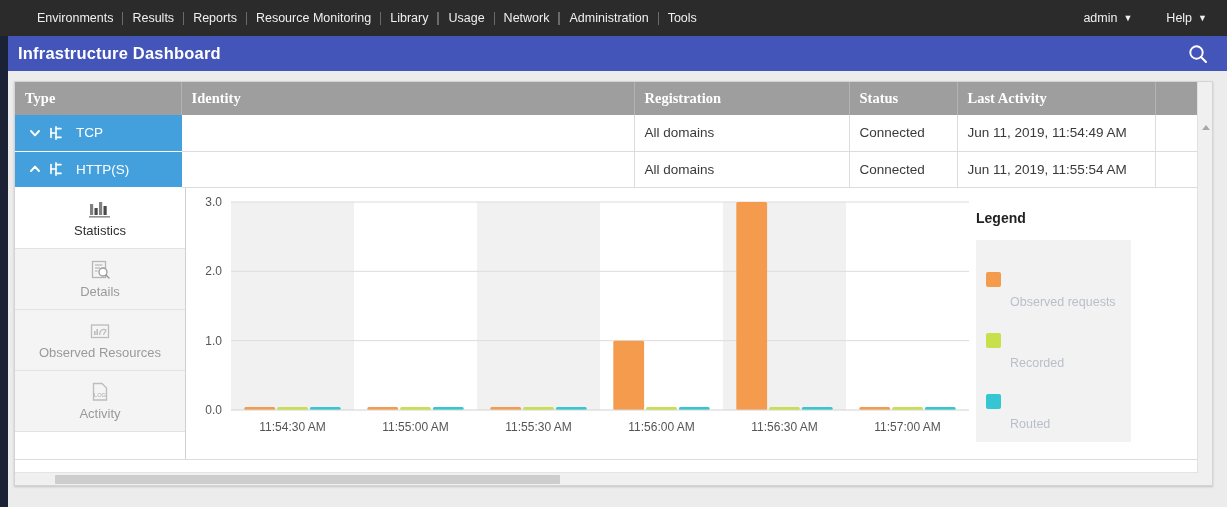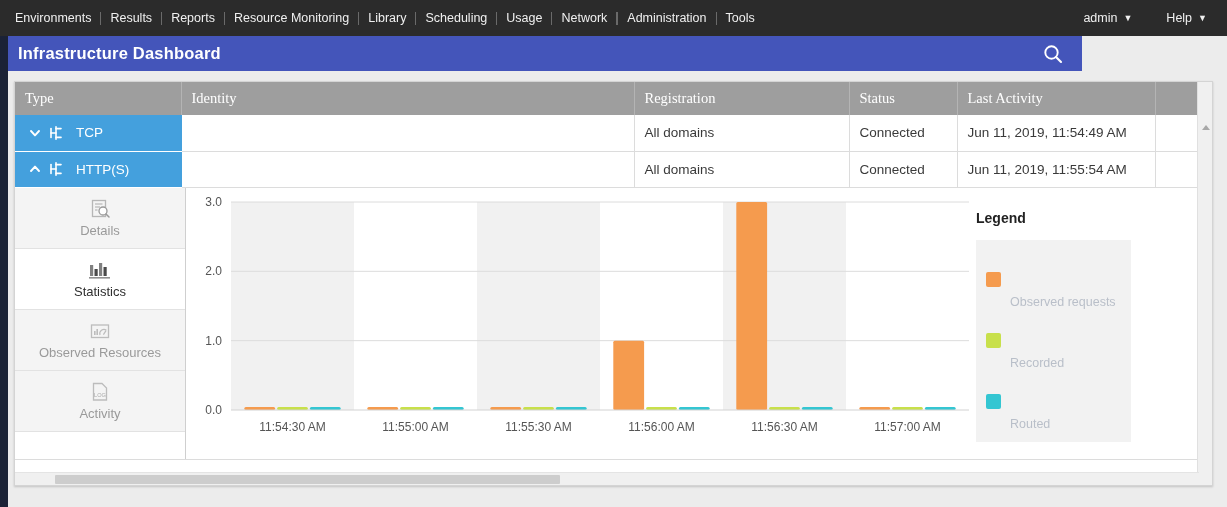--- a/index.html
+++ b/index.html
@@ -8,33 +8,33 @@
     font-family: "Liberation Sans", sans-serif;
     background: #ececec;
     overflow: hidden;
   }
 
   
   .topnav {
     position: absolute; left: 0; top: 0; width: 1227px; height: 36px;
     background: #2b2b2b; display: flex; align-items: center;
   }
-  .topnav-left { display: flex; align-items: center; padding-left: 6px; }
+  .topnav-left { display: flex; align-items: center; padding-left: 28px; }
   .nav-item {
     color: #f0f0f0; font-size: 12.5px; padding: 0 9px; white-space: nowrap;
     line-height: 36px; cursor: pointer;
   }
   .nav-sep { width: 1px; height: 13px; background: #6a6a6a; }
   .topnav-right { margin-left: auto; display: flex; align-items: center; padding-right: 14px; }
   .nav-user { color: #f0f0f0; font-size: 12.5px; padding: 0 6px; cursor: pointer; white-space: nowrap; }
   .caret { display: inline-block; margin-left: 6px; font-size: 9px; position: relative; top: -1px; }
 
   
   .header {
-    position: absolute; left: 8px; top: 36px; width: 1074px; height: 35px;
+    position: absolute; left: 8px; top: 36px; width: 1219px; height: 35px;
     background: #4455ba; display: flex; align-items: center;
   }
   .header-title {
     color: #ffffff; font-size: 16.5px; font-weight: bold; padding-left: 10px;
     letter-spacing: .2px;
   }
   .header-search {
     margin-left: auto; margin-right: 18px; width: 22px; height: 22px; cursor: pointer;
   }
   .leftrail {
@@ -46,21 +46,21 @@
     position: absolute; left: 14px; top: 81px; width: 1199px; height: 405px;
     background: #ffffff; border: 1px solid #d4d4d4;
     box-shadow: 0 1px 2px rgba(0,0,0,.18);
     overflow: hidden;
   }
 
   
   .tbl { width: 1183px; border-collapse: collapse; table-layout: fixed; }
   .tbl th {
     background: #9e9e9e; color: #ffffff; text-align: left;
-    font-family: "Liberation Serif", serif; font-size: 14.5px; font-weight: normal;
+    font-family: "Liberation Serif", serif; font-size: 14.5px; font-weight: bold;
     height: 33px; padding: 0 10px; border-right: 1px solid #b4b4b4;
   }
   .tbl th:last-child { border-right: none; }
   .tbl td {
     height: 36px; padding: 0 10px; font-size: 13.5px; color: #3a3a3a;
     border-right: 1px solid #dcdcdc; border-bottom: 1px solid #dcdcdc;
     background: #ffffff; vertical-align: middle;
   }
   .tbl td:last-child { border-right: none; }
   .col-type   { width: 166px; }
@@ -139,21 +139,20 @@
     <div class="nav-item">Environments</div>
     <div class="nav-sep"></div>
     <div class="nav-item">Results</div>
     <div class="nav-sep"></div>
     <div class="nav-item">Reports</div>
     <div class="nav-sep"></div>
     <div class="nav-item">Resource Monitoring</div>
     <div class="nav-sep"></div>
     <div class="nav-item">Library</div>
     <div class="nav-sep"></div>
-    <div class="nav-item">Scheduling</div>
     <div class="nav-sep"></div>
     <div class="nav-item">Usage</div>
     <div class="nav-sep"></div>
     <div class="nav-item">Network</div>
     <div class="nav-sep"></div>
     <div class="nav-sep"></div>
     <div class="nav-item">Administration</div>
     <div class="nav-sep"></div>
     <div class="nav-item">Tools</div>
   </div>
@@ -246,45 +245,45 @@
         <td>Connected</td>
         <td>Jun 11, 2019, 11:55:54 AM</td>
         <td></td>
       </tr>
     </tbody>
   </table>
 
   <div class="detail">
 
     <div class="sidetabs">
+      <div class="sidetab active">
+        <span class="sidetab-icon">
+          <svg width="24" height="20" viewBox="0 0 24 20">
+            <rect x="2" y="5" width="3.2" height="11" fill="#808080"></rect>
+            <rect x="6.5" y="9" width="3.2" height="7" fill="#4a4a4a"></rect>
+            <rect x="11" y="3" width="3.2" height="13" fill="#808080"></rect>
+            <rect x="15.5" y="7" width="3.2" height="9" fill="#4a4a4a"></rect>
+            <rect x="1" y="17" width="21" height="1.6" fill="#909090"></rect>
+          </svg>
+        </span>
+        <span class="sidetab-label">Statistics</span>
+      </div>
+
       <div class="sidetab">
         <span class="sidetab-icon">
           <svg width="22" height="22" viewBox="0 0 22 22">
             <rect x="3.5" y="2.5" width="13" height="16" fill="none" stroke="#b6b6b6" stroke-width="1.3"></rect>
             <line x1="6" y1="6" x2="13.5" y2="6" stroke="#b6b6b6" stroke-width="1.2"></line>
             <line x1="6" y1="9" x2="11" y2="9" stroke="#b6b6b6" stroke-width="1.2"></line>
             <line x1="6" y1="12" x2="8.5" y2="12" stroke="#b6b6b6" stroke-width="1.2"></line>
             <circle cx="14" cy="13" r="4" fill="#ffffff" stroke="#9a9a9a" stroke-width="1.3"></circle>
             <line x1="17" y1="16" x2="20" y2="19" stroke="#9a9a9a" stroke-width="1.5" stroke-linecap="round"></line>
           </svg>
         </span>
         <span class="sidetab-label">Details</span>
-      </div>
-
-      <div class="sidetab active">
-        <span class="sidetab-icon">
-          <svg width="24" height="20" viewBox="0 0 24 20">
-            <rect x="2" y="5" width="3.2" height="11" fill="#808080"></rect>
-            <rect x="6.5" y="9" width="3.2" height="7" fill="#4a4a4a"></rect>
-            <rect x="11" y="3" width="3.2" height="13" fill="#808080"></rect>
-            <rect x="15.5" y="7" width="3.2" height="9" fill="#4a4a4a"></rect>
-            <rect x="1" y="17" width="21" height="1.6" fill="#909090"></rect>
-          </svg>
-        </span>
-        <span class="sidetab-label">Statistics</span>
       </div>
 
       <div class="sidetab">
         <span class="sidetab-icon">
           <svg width="24" height="20" viewBox="0 0 24 20">
             <rect x="3.5" y="4" width="17" height="12.5" fill="none" stroke="#bcbcbc" stroke-width="1.3"></rect>
             <rect x="6" y="10" width="1.6" height="4" fill="#bcbcbc"></rect>
             <rect x="8.4" y="8" width="1.6" height="6" fill="#bcbcbc"></rect>
             <path d="M12 14 A4.2 4.2 0 0 1 18.4 9.2" fill="none" stroke="#bcbcbc" stroke-width="1.2"></path>
             <line x1="15.4" y1="13.6" x2="18" y2="9.6" stroke="#bcbcbc" stroke-width="1.2"></line>

